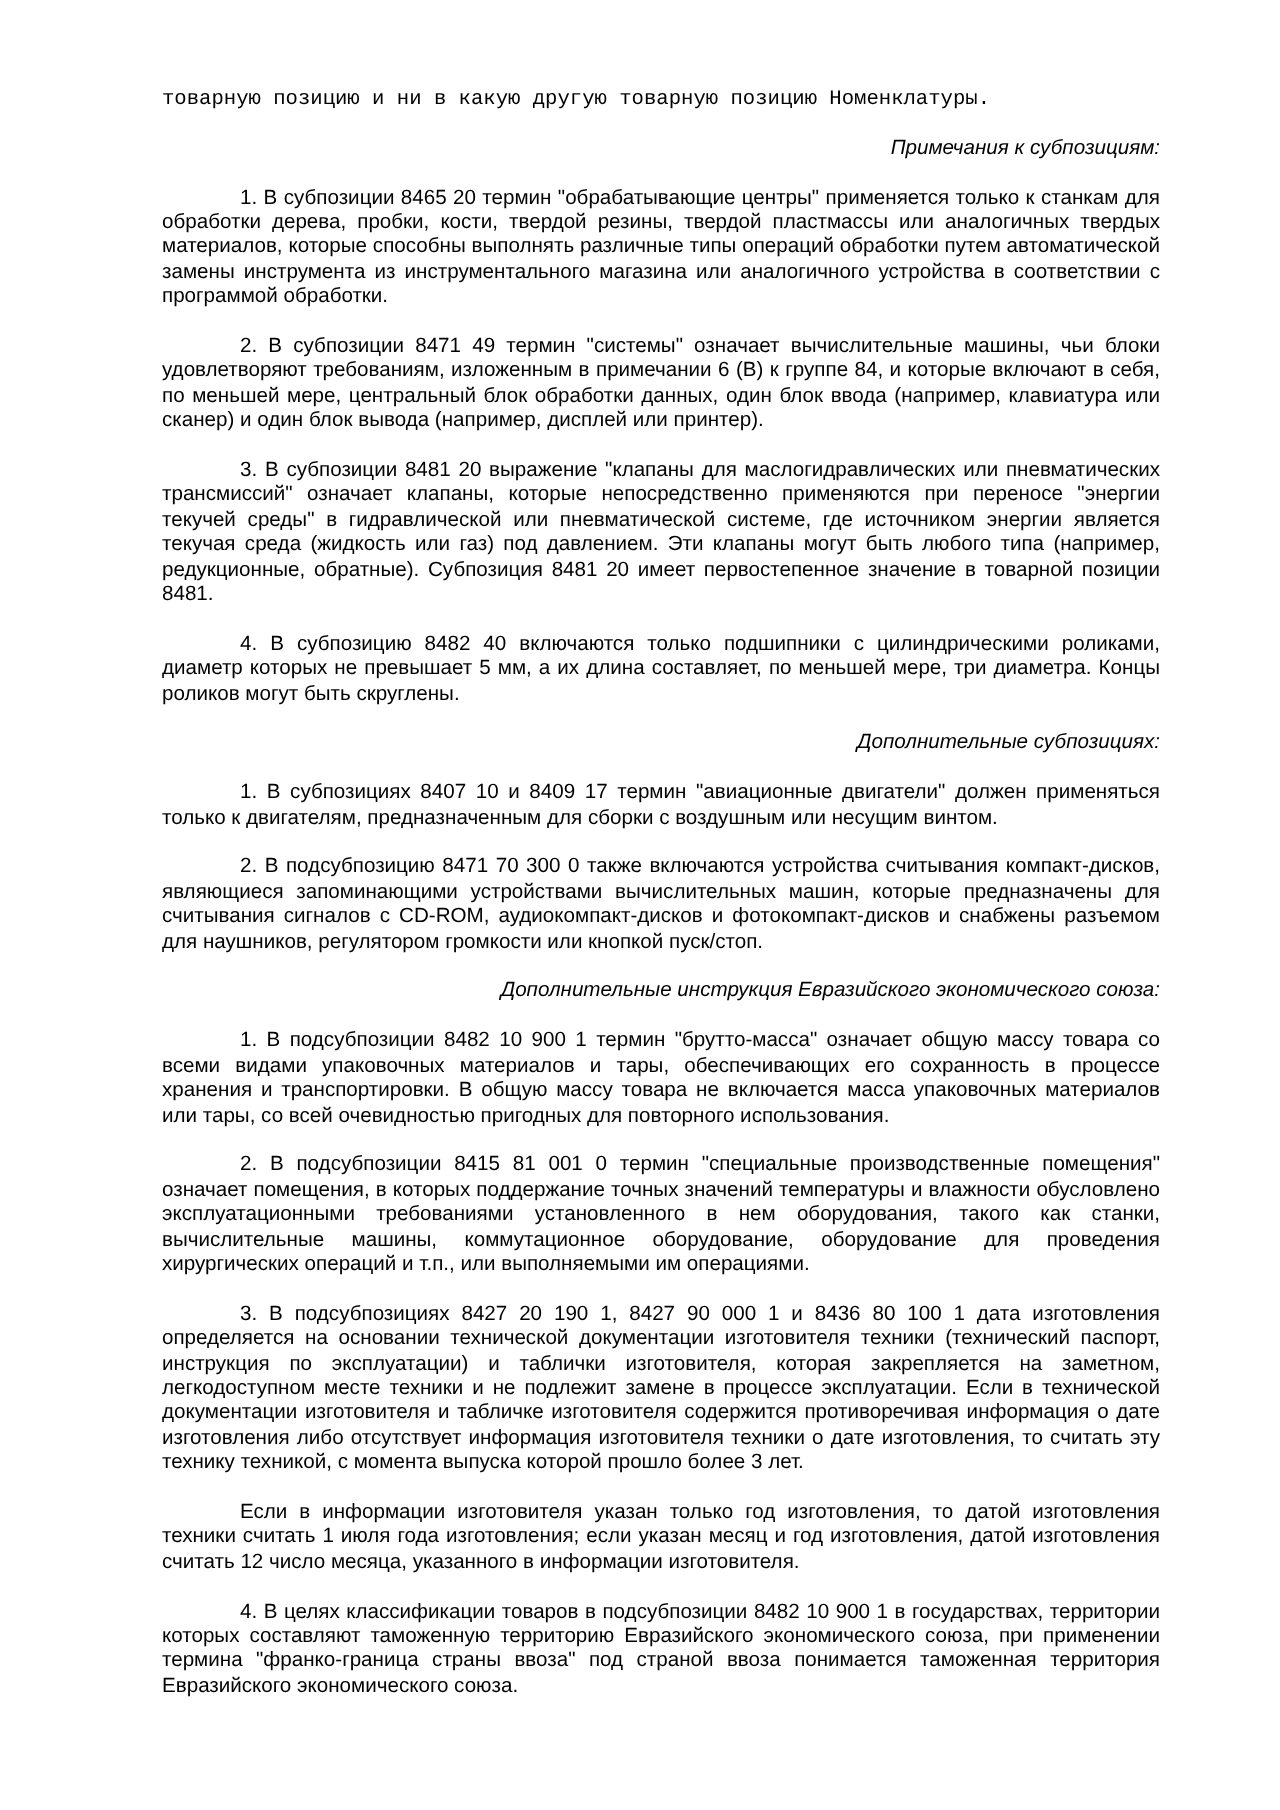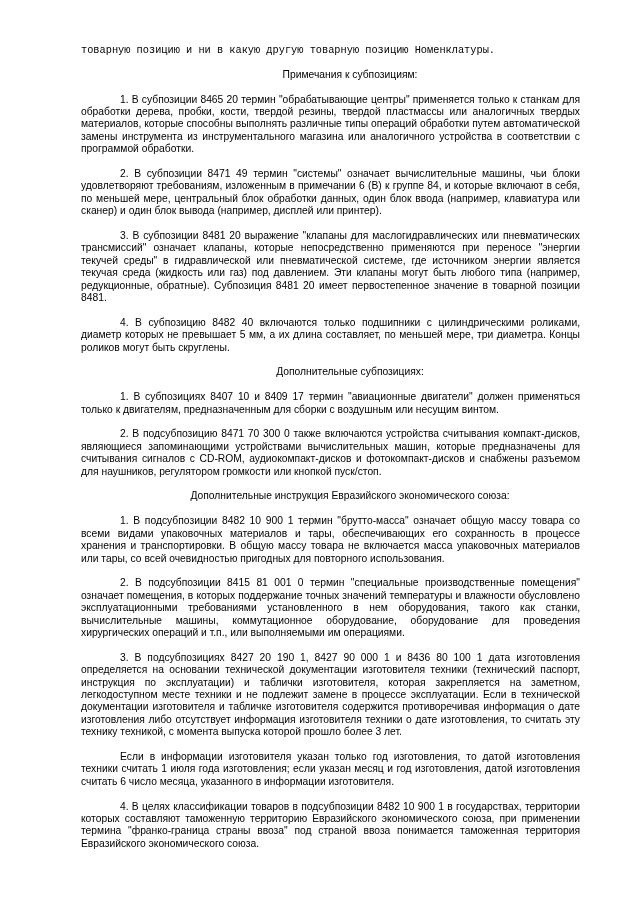--- a/index.html
+++ b/index.html
@@ -13,34 +13,34 @@
     font-size: 10.3px;
     line-height: 12.4px;
     color: #000;
   }
   .para {
     margin: 0 0 12.4px 0;
     text-align: justify;
     text-indent: 39px;
   }
   .para.noindent { text-indent: 0; font-family: Liberation Mono, monospace; }
-  .para.heading { text-align: center; }
+  .para.heading { text-align: right; font-style: italic; }
 </style>
 </head>
 <body>
 
 <div class="page">
   <p class="para noindent">товарную позицию и ни в какую другую товарную позицию Номенклатуры.</p>
   <p class="para heading">Примечания к субпозициям:</p>
   <p class="para">1. В субпозиции 8465 20 термин "обрабатывающие центры" применяется только к станкам для обработки дерева, пробки, кости, твердой резины, твердой пластмассы или аналогичных твердых материалов, которые способны выполнять различные типы операций обработки путем автоматической замены инструмента из инструментального магазина или аналогичного устройства в соответствии с программой обработки.</p>
   <p class="para">2. В субпозиции 8471 49 термин "системы" означает вычислительные машины, чьи блоки удовлетворяют требованиям, изложенным в примечании 6 (B) к группе 84, и которые включают в себя, по меньшей мере, центральный блок обработки данных, один блок ввода (например, клавиатура или сканер) и один блок вывода (например, дисплей или принтер).</p>
   <p class="para">3. В субпозиции 8481 20 выражение "клапаны для маслогидравлических или пневматических трансмиссий" означает клапаны, которые непосредственно применяются при переносе "энергии текучей среды" в гидравлической или пневматической системе, где источником энергии является текучая среда (жидкость или газ) под давлением. Эти клапаны могут быть любого типа (например, редукционные, обратные). Субпозиция 8481 20 имеет первостепенное значение в товарной позиции 8481.</p>
   <p class="para">4. В субпозицию 8482 40 включаются только подшипники с цилиндрическими роликами, диаметр которых не превышает 5 мм, а их длина составляет, по меньшей мере, три диаметра. Концы роликов могут быть скруглены.</p>
   <p class="para heading">Дополнительные субпозициях:</p>
   <p class="para">1. В субпозициях 8407 10 и 8409 17 термин "авиационные двигатели" должен применяться только к двигателям, предназначенным для сборки с воздушным или несущим винтом.</p>
   <p class="para">2. В подсубпозицию 8471 70 300 0 также включаются устройства считывания компакт-дисков, являющиеся запоминающими устройствами вычислительных машин, которые предназначены для считывания сигналов с CD-ROM, аудиокомпакт-дисков и фотокомпакт-дисков и снабжены разъемом для наушников, регулятором громкости или кнопкой пуск/стоп.</p>
   <p class="para heading">Дополнительные инструкция Евразийского экономического союза:</p>
   <p class="para">1. В подсубпозиции 8482 10 900 1 термин "брутто-масса" означает общую массу товара со всеми видами упаковочных материалов и тары, обеспечивающих его сохранность в процессе хранения и транспортировки. В общую массу товара не включается масса упаковочных материалов или тары, со всей очевидностью пригодных для повторного использования.</p>
   <p class="para">2. В подсубпозиции 8415 81 001 0 термин "специальные производственные помещения" означает помещения, в которых поддержание точных значений температуры и влажности обусловлено эксплуатационными требованиями установленного в нем оборудования, такого как станки, вычислительные машины, коммутационное оборудование, оборудование для проведения хирургических операций и т.п., или выполняемыми им операциями.</p>
   <p class="para">3. В подсубпозициях 8427 20 190 1, 8427 90 000 1 и 8436 80 100 1 дата изготовления определяется на основании технической документации изготовителя техники (технический паспорт, инструкция по эксплуатации) и таблички изготовителя, которая закрепляется на заметном, легкодоступном месте техники и не подлежит замене в процессе эксплуатации. Если в технической документации изготовителя и табличке изготовителя содержится противоречивая информация о дате изготовления либо отсутствует информация изготовителя техники о дате изготовления, то считать эту технику техникой, с момента выпуска которой прошло более 3 лет.</p>
-  <p class="para">Если в информации изготовителя указан только год изготовления, то датой изготовления техники считать 1 июля года изготовления; если указан месяц и год изготовления, датой изготовления считать 6 число месяца, указанного в информации изготовителя.</p>
+  <p class="para">Если в информации изготовителя указан только год изготовления, то датой изготовления техники считать 1 июля года изготовления; если указан месяц и год изготовления, датой изготовления считать 12 число месяца, указанного в информации изготовителя.</p>
   <p class="para">4. В целях классификации товаров в подсубпозиции 8482 10 900 1 в государствах, территории которых составляют таможенную территорию Евразийского экономического союза, при применении термина "франко-граница страны ввоза" под страной ввоза понимается таможенная территория Евразийского экономического союза.</p>
 </div>
 
 </body></html>

